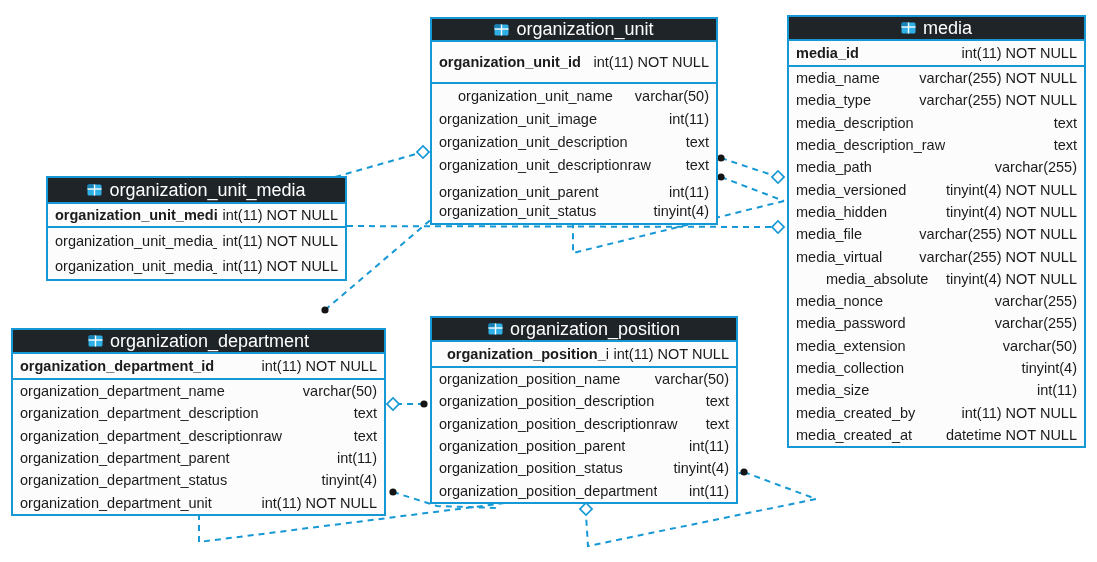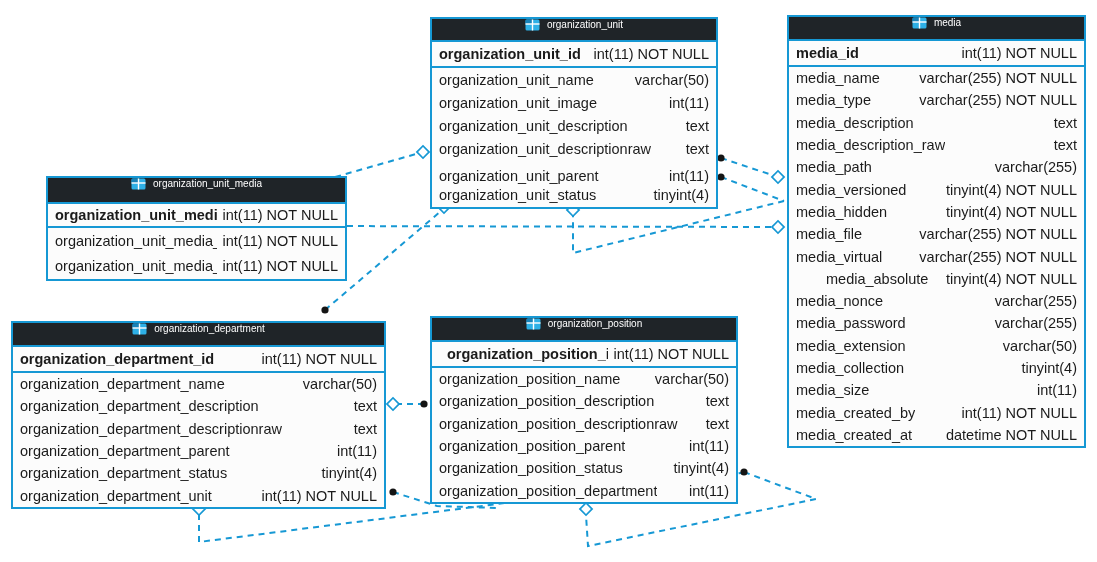--- a/index.html
+++ b/index.html
@@ -6,23 +6,23 @@
   #canvas{
     position:relative;width:1097px;height:562px;overflow:hidden;background:#ffffff;
     font-family:"Liberation Sans","DejaVu Sans",sans-serif;
   }
   #lines{position:absolute;left:0;top:0;z-index:1;}
   .tbl{
     position:absolute;z-index:2;box-sizing:border-box;
     border:2px solid var(--accent);background:#fcfcfc;
   }
   .tbl .hdr{
-    display:flex;align-items:flex-start;justify-content:center;gap:7px;
+    display:flex;align-items:center;justify-content:center;gap:7px;
     background:var(--hdrbg);color:var(--hdrtx);
-    font-size:10px;border-bottom:2px solid var(--accent);
+    font-size:18px;border-bottom:2px solid var(--accent);
     box-sizing:border-box;
   }
   .tbl .pkrow{
     display:flex;align-items:center;justify-content:space-between;gap:6px;
     padding:0 7px;border-bottom:2px solid var(--accent);box-sizing:border-box;
     font-size:14.5px;color:var(--rowtx);white-space:nowrap;
   }
   .tbl .pkrow .cname{font-weight:bold;}
   .tbl .row{
     display:flex;align-items:center;justify-content:space-between;gap:6px;
@@ -68,25 +68,25 @@
 <div class="tbl" style="left: 430px; top: 17px; width: 288px;">
       <div class="hdr" style="height: 23px;">
         <svg width="15" height="12" class="ticon">
           <rect x="0.5" y="0.5" width="14" height="11" rx="1.5" fill="#2eb0e6"></rect>
           <rect x="0.5" y="0.5" width="7" height="4.5" rx="1" fill="#1782b8"></rect>
           <line x1="0.5" y1="5" x2="14.5" y2="5" stroke="#ffffff" stroke-width="1.4"></line>
           <line x1="7.5" y1="0.5" x2="7.5" y2="11.5" stroke="#ffffff" stroke-width="1.4"></line>
         </svg>
         <span>organization_unit</span>
       </div>
-      <div class="pkrow" style="height: 26px; justify-content: center;">
+      <div class="pkrow" style="height: 42px; justify-content: center;">
         <span class="cname">organization_unit_id</span>
         <span class="ctype">int(11) NOT NULL</span>
       </div>
-      <div class="row" style="height: 23.17px;">
+      <div class="row" style="height: 23.17px; margin-left: 19px;">
         <span class="cname">organization_unit_name</span>
         <span class="ctype">varchar(50)</span>
       </div>
       <div class="row" style="height: 23.17px;">
         <span class="cname">organization_unit_image</span>
         <span class="ctype">int(11)</span>
       </div>
       <div class="row" style="height: 23.17px;">
         <span class="cname">organization_unit_description</span>
         <span class="ctype">text</span>
@@ -203,21 +203,21 @@
       </div>
       <div class="row" style="height: 25.5px;">
         <span class="cname">organization_unit_media_src</span>
         <span class="ctype">int(11) NOT NULL</span>
       </div>
       <div class="row" style="height: 25.5px;">
         <span class="cname">organization_unit_media_dst</span>
         <span class="ctype">int(11) NOT NULL</span>
       </div>
     </div>
-    <div class="tbl" style="left: 11px; top: 321px; width: 375px;">
+    <div class="tbl" style="left: 11px; top: 328px; width: 375px;">
       <div class="hdr" style="height: 24px;">
         <svg width="15" height="12" class="ticon">
           <rect x="0.5" y="0.5" width="14" height="11" rx="1.5" fill="#2eb0e6"></rect>
           <rect x="0.5" y="0.5" width="7" height="4.5" rx="1" fill="#1782b8"></rect>
           <line x1="0.5" y1="5" x2="14.5" y2="5" stroke="#ffffff" stroke-width="1.4"></line>
           <line x1="7.5" y1="0.5" x2="7.5" y2="11.5" stroke="#ffffff" stroke-width="1.4"></line>
         </svg>
         <span>organization_department</span>
       </div>
       <div class="pkrow" style="height: 26px;">

